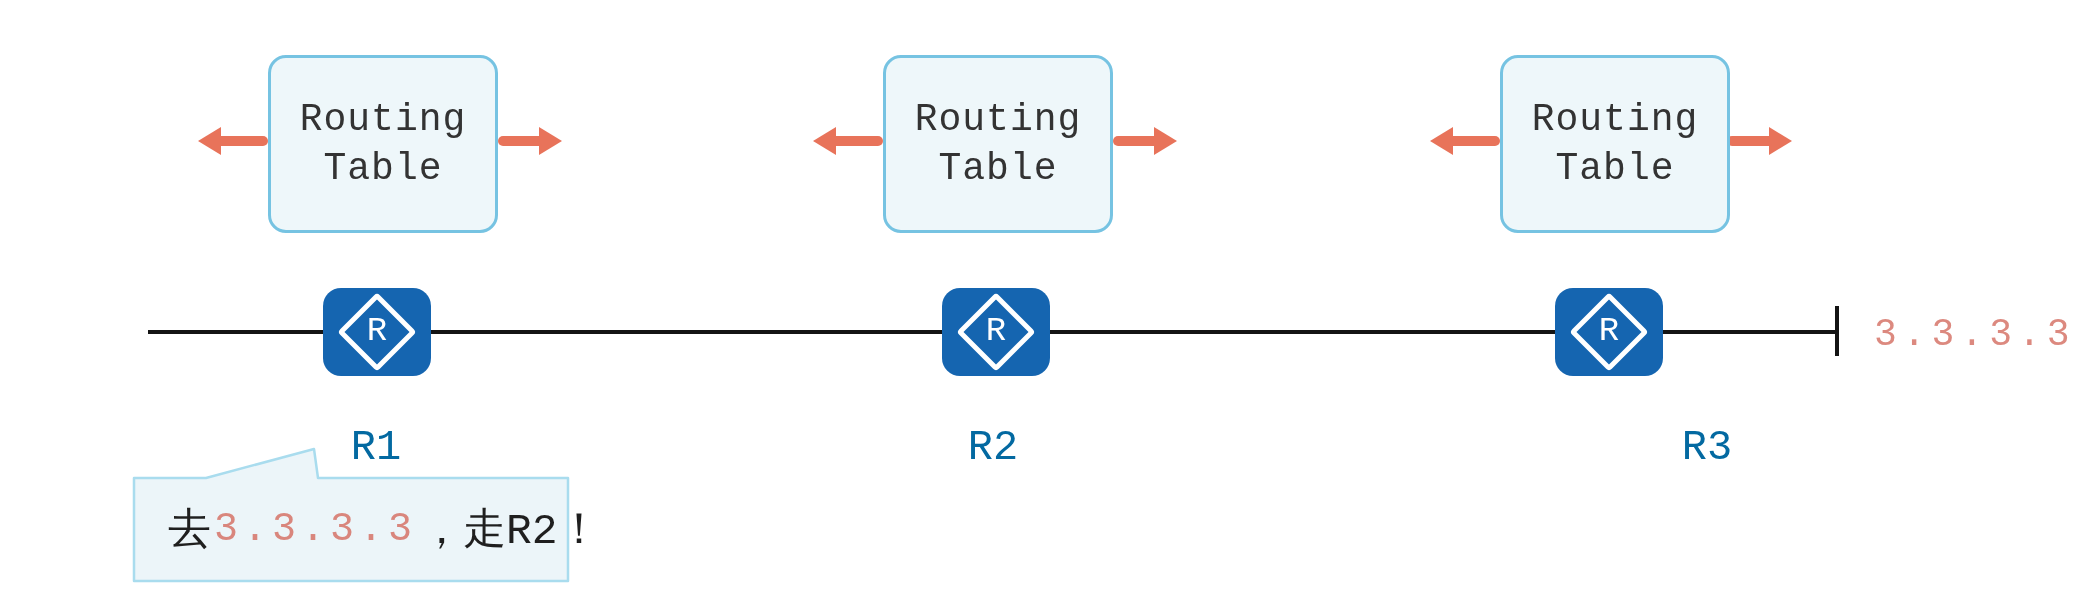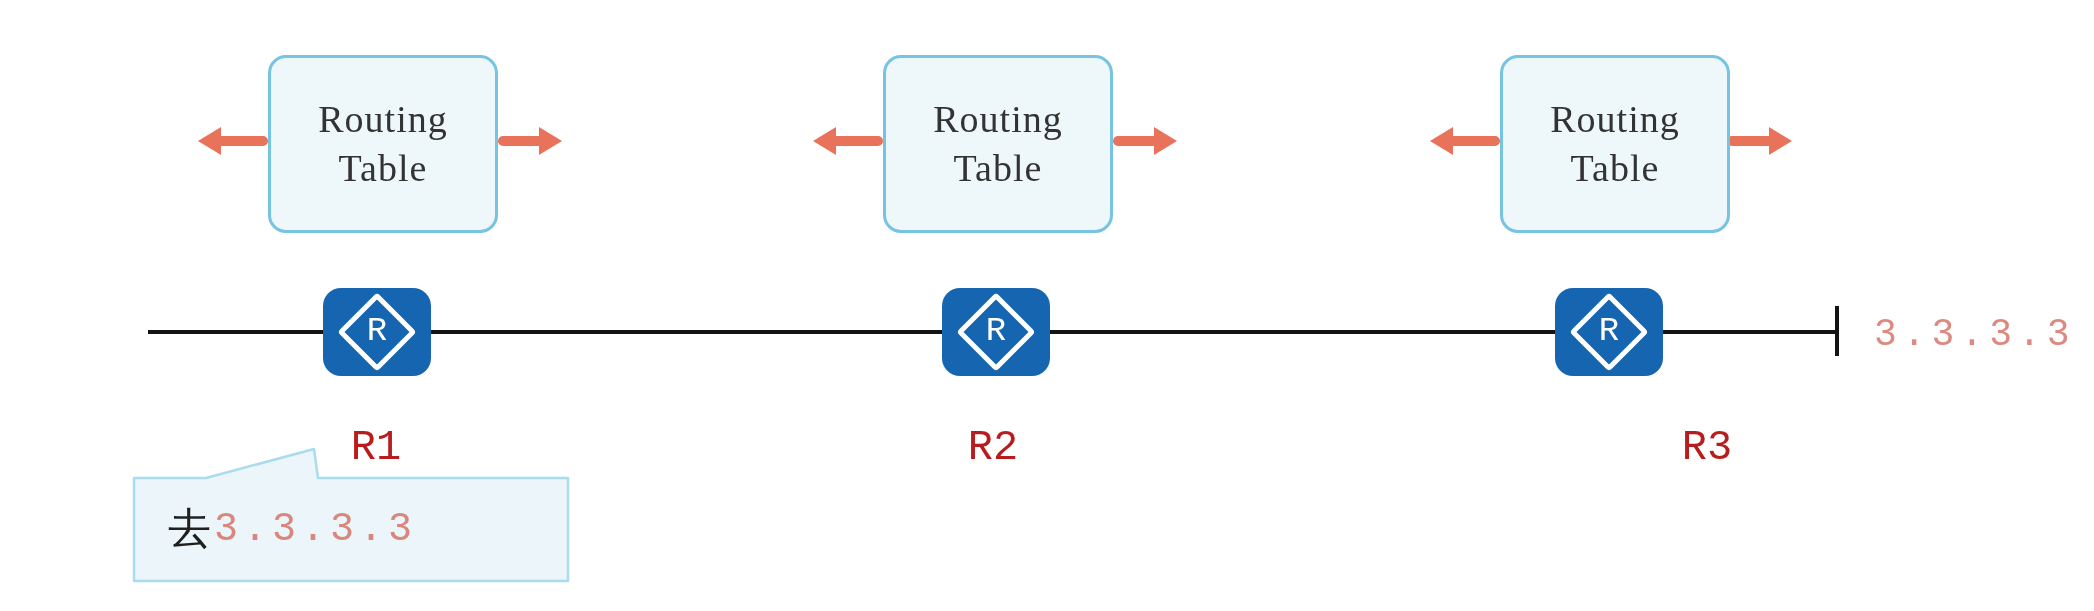--- a/index.html
+++ b/index.html
@@ -27,21 +27,20 @@
     align-items: center;
     justify-content: center;
     z-index: 3;
   }
   .rt-box .rt-line {
     font-size: 38px;
     line-height: 49px;
     color: #333333;
     letter-spacing: 1px;
     white-space: nowrap;
-    font-family: Liberation Serif, serif;
   }
 
   
   .arrow { position: absolute; height: 28px; top: 127px; z-index: 2; }
   .arrow .shaft {
     position: absolute;
     top: 9px;
     height: 10px;
     background: #e8735a;
     border-radius: 5px;
@@ -108,21 +107,21 @@
     font-size: 34px;
     font-weight: 500;
   }
 
   
   .router-label {
     position: absolute;
     top: 424px;
     transform: translateX(-50%);
     font-size: 42px;
-    color: #b91c1c;
+    color: #0369a1;
     z-index: 2;
     white-space: nowrap;
   }
 
   
   .callout-svg { position: absolute; left: 130px; top: 444px; z-index: 2; }
   .callout-text {
     position: absolute;
     left: 134px; top: 478px;
     width: 434px; height: 102px;
@@ -206,15 +205,16 @@
   <div class="router-label" style="left:376px">R1</div>
   <div class="router-label" style="left:993px">R2</div>
   <div class="router-label" style="left:1707px">R3</div>
 
   <svg class="callout-svg" width="445" height="141" viewBox="0 0 445 141">
     <path d="M4 34 L76 34 L184 5 L188 34 L438 34 L438 137 L4 137 Z" fill="#ecf5f9" stroke="#a9dcee" stroke-width="2.5" stroke-linejoin="round"></path>
   </svg>
   <div class="callout-text">
     <span>去</span>
       <span class="ip-part">3.3.3.3</span>
+      <span>，走R2！</span>
   </div>
 
 </div>
 
 </body></html>

